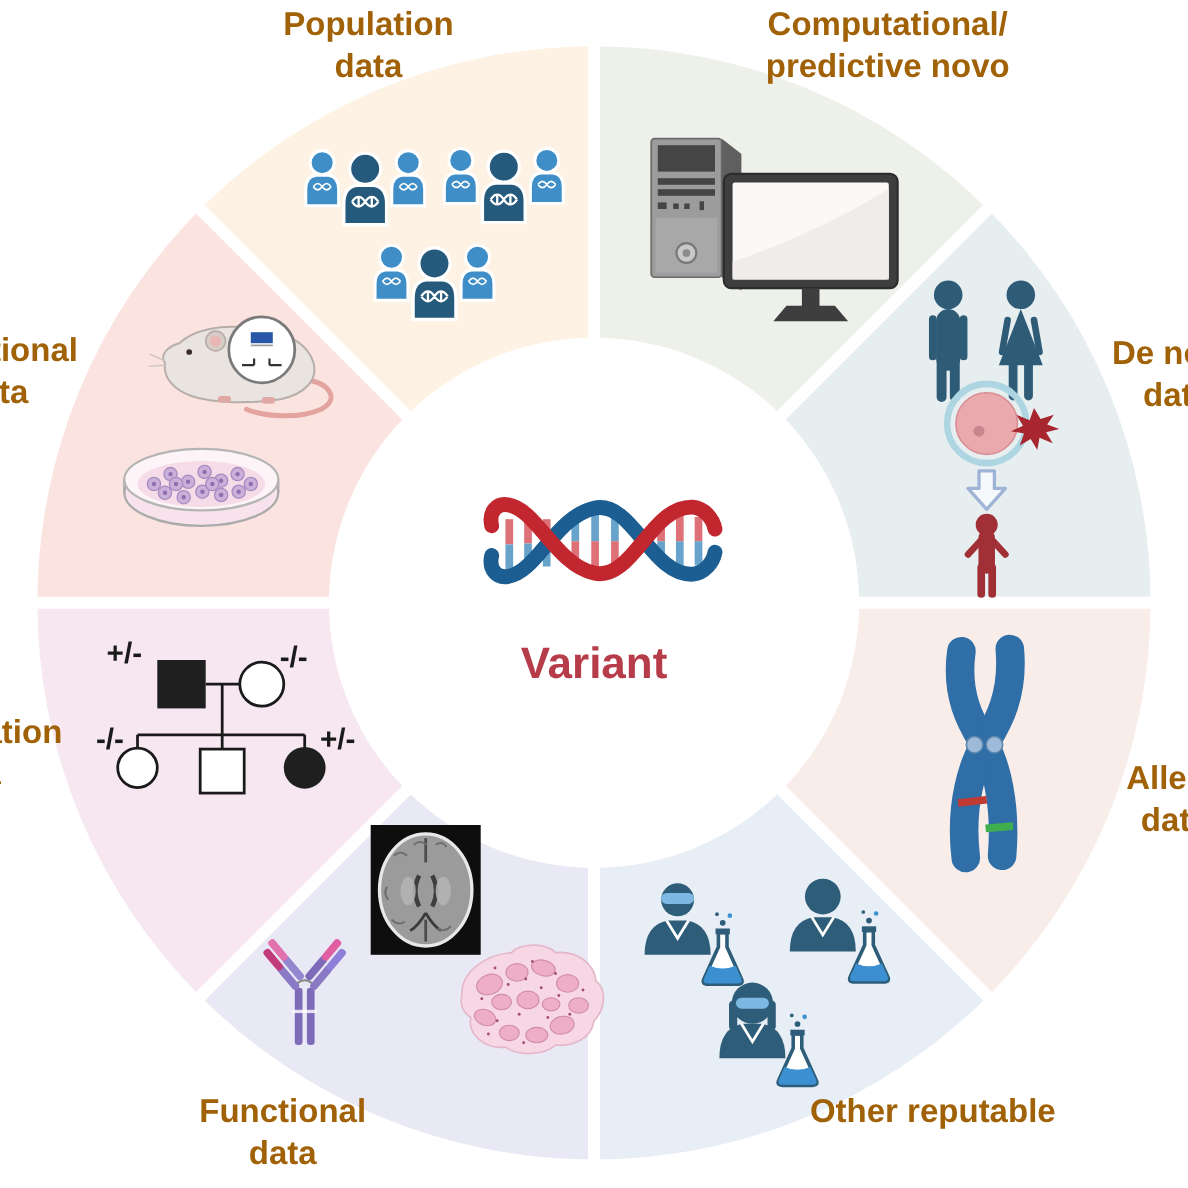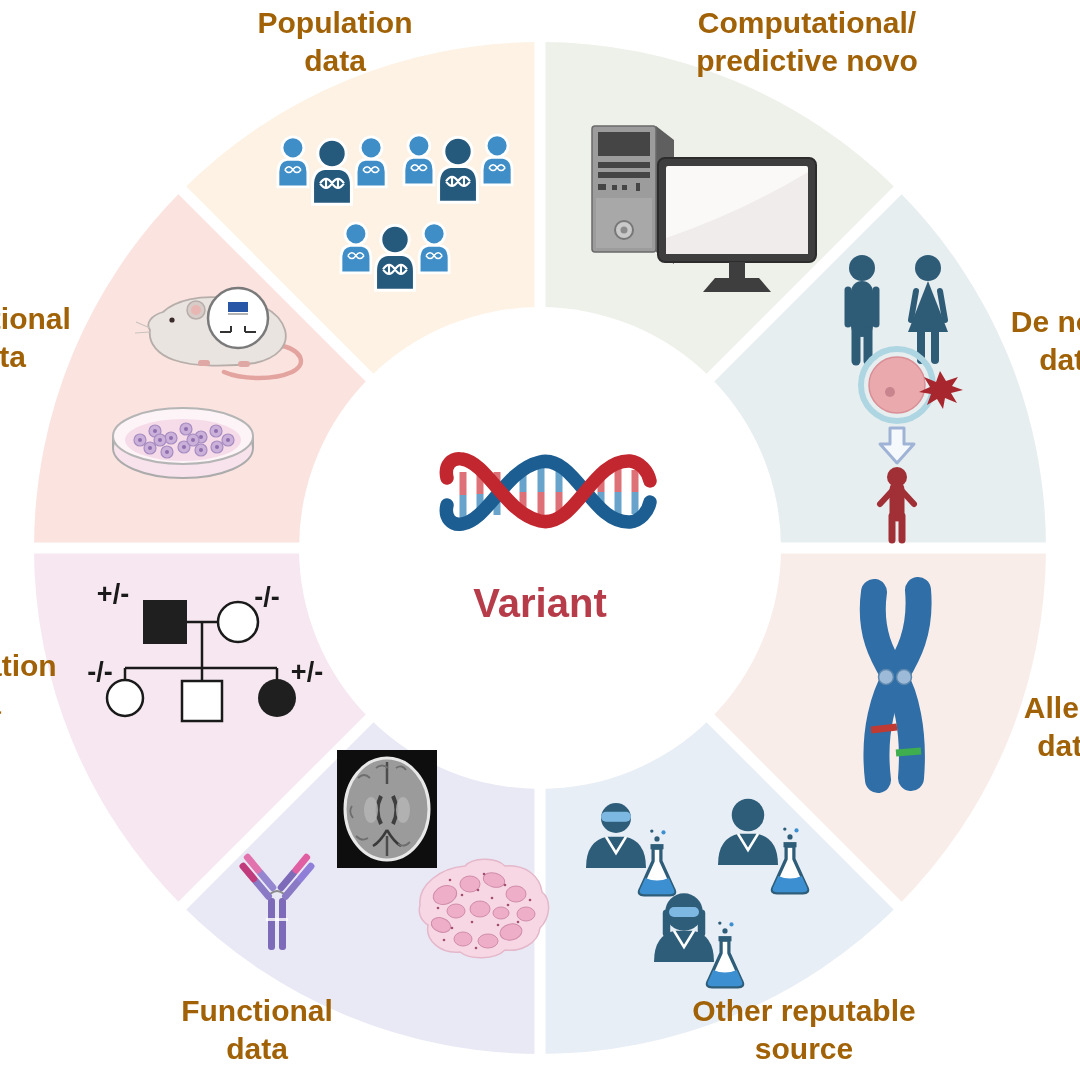--- a/index.html
+++ b/index.html
@@ -398,23 +398,22 @@
   <span>predictive novo</span>
 </div>
 <div class="seg-label" style="left:1070px; top:303px;">
   <span>De novo</span>
   <span>data</span>
 </div>
 <div class="seg-label" style="left:1068px; top:689px;">
   <span>Allelic</span>
   <span>data</span>
 </div>
-<div class="seg-label" style="left:804px; top:992px;">
+<div class="seg-label" style="left:848px; top:992px;">
   <span>Other reputable</span>
-  <span>source</span>
 </div>
 <div class="seg-label" style="left:257px; top:992px;">
   <span>Functional</span>
   <span>data</span>
 </div>
 <div class="seg-label" style="left:-30px; top:647px;">
   <span>Segregation</span>
   <span>data</span>
 </div>
 <div class="seg-label" style="left:-5px; top:300px;">

